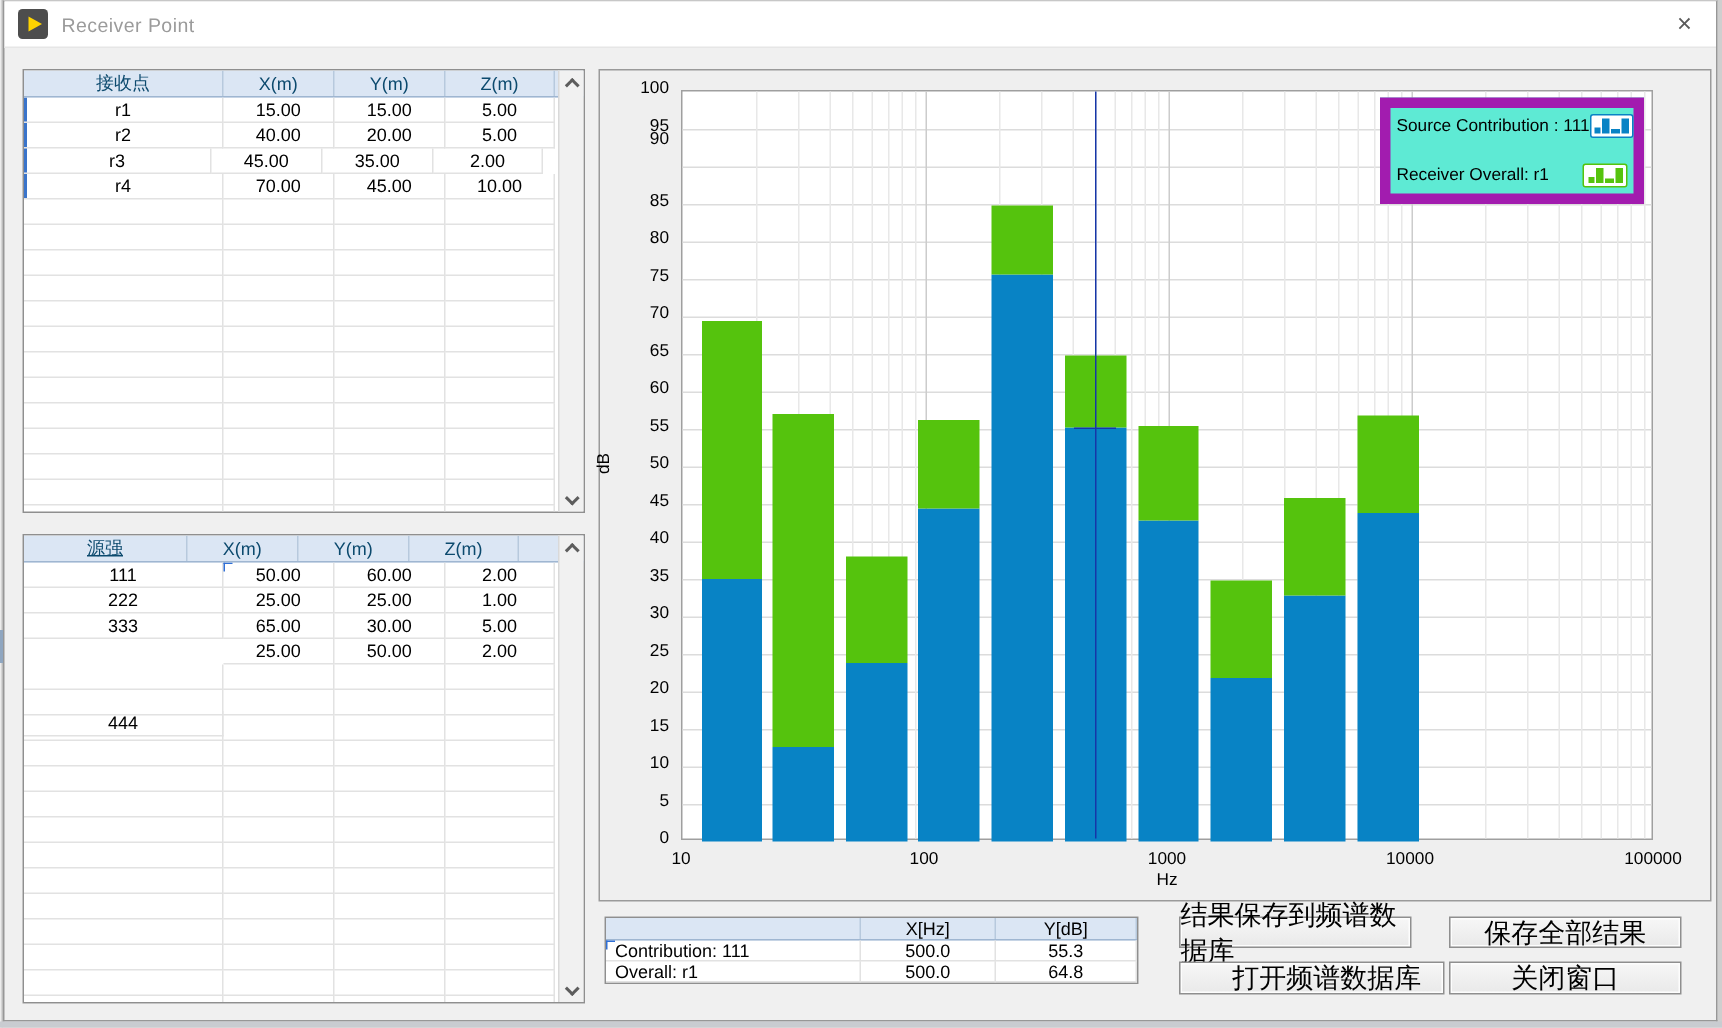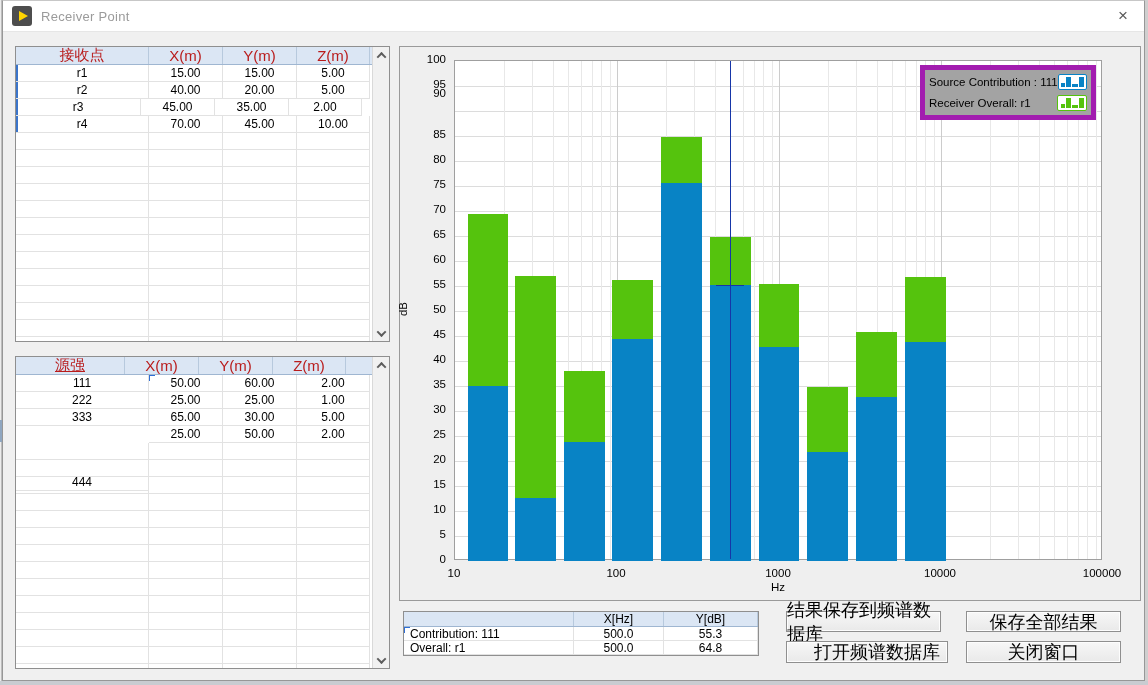--- a/index.html
+++ b/index.html
@@ -19,21 +19,21 @@
   .app-icon .tri { width: 0; height: 0; border-left: 9px solid #ffd400;
                    border-top: 5px solid transparent; border-bottom: 5px solid transparent; margin-left: 2px; }
   .title-text { margin-left: 9px; font-size: 13px; color: #9b9b9b; letter-spacing: .3px; }
   .close-btn { position: absolute; right: 8px; top: 3px; width: 26px; height: 24px;
                display: flex; align-items: center; justify-content: center;
                color: #5a5a5a; font-size: 17px; cursor: default; }
 
   
   .lvtable { position: absolute; background: #ffffff; border: 1px solid #8f8f8f; overflow: hidden; }
   .lv-hdr { display: flex; height: 18px; background: #dbe6f4; border-bottom: 1px solid #9fb6d1; }
-  .lv-hdr .cell { display: flex; align-items: center; justify-content: center; font-size: 15px; color: #b91c1c;
+  .lv-hdr .cell { display: flex; align-items: center; justify-content: center; font-size: 12px; color: #0c4a6e;
                   border-right: 1px solid #b7c9dd; height: 100%; }
   .lv-body { position: absolute; left: 0; top: 18px; bottom: 0; right: 17px; overflow: hidden; }
   .lv-row { display: flex; height: 17px; position: relative; }
   .lv-row .cell { display: flex; align-items: center; justify-content: center; font-size: 12px; color: #000;
                   border-right: 1px solid #e2e2e2; border-bottom: 1px solid #e2e2e2; height: 100%; }
   .lv-row .marker { position: absolute; left: 0; top: 0; width: 2px; height: 16px; background: #3a74ca; }
   .focus-cell::before { content: ""; position: absolute; width: 5px; height: 5px;
                         border-top: 1px solid #2f6fd6; border-left: 1px solid #2f6fd6; margin: 0; left: 0; top: 0; }
   .vscroll { position: absolute; right: 0; top: 0; bottom: 0; width: 17px; background: #f1f1f1;
              border-left: 1px solid #d9d9d9; }
@@ -51,22 +51,22 @@
   .gl { position: absolute; }
   .gl.h { left: 0; width: 100%; height: 1px; }
   .gl.v { top: 0; height: 100%; width: 1px; }
   .bar-seg { position: absolute; }
   .cursor-v { position: absolute; top: 0; width: 1px; height: 100%; }
   .cursor-h { position: absolute; height: 1px; }
   .ytick { position: absolute; width: 46px; text-align: right; font-size: 11.5px; color: #000; }
   .xtick { position: absolute; transform: translateX(-50%); font-size: 11.5px; color: #000; }
   .axis-label-y { position: absolute; font-size: 11.5px; color: #000; transform: rotate(-90deg); }
   .axis-label-x { position: absolute; transform: translateX(-50%); font-size: 11.5px; color: #000; }
-  .legend { position: absolute; top: 4px; right: 5px; width: 176px; background: #a3a3a3;
-            border: 5px solid #a21caf; padding: 3px 4px; display: flex; flex-direction: column; gap: 3px; }
+  .legend { position: absolute; top: 4px; right: 5px; width: 176px; background: #5eead4;
+            border: 7px solid #a21caf; padding: 3px 4px; display: flex; flex-direction: column; gap: 15px; }
   .legend-row { display: flex; align-items: center; justify-content: space-between; height: 18px; }
   .legend-label { font-size: 11.5px; color: #000; white-space: nowrap; }
   .legend-glyph { width: 30px; height: 16px; border: 1px solid #c9c9c9; border-radius: 2px; background: #fff;
                   display: flex; align-items: flex-end; justify-content: center; gap: 1px; padding: 2px 2px; }
   .legend-glyph i { display: block; }
 
   
   .readout { position: absolute; left: 400px; top: 610px; width: 356px; height: 45px;
              background: #fff; border: 1px solid #8f8f8f; overflow: hidden; }
   .ro-hdr { display: flex; height: 15px; background: #dbe6f4; border-bottom: 1px solid #9fb6d1; }
@@ -495,21 +495,21 @@
         </div>
         <div class="ro-row">
           <div class="cell c0" style="width: 170px;">Overall: r1</div>
           <div class="cell cn" style="width: 90px;">500.0</div>
           <div class="cell cn" style="width: 94px;">64.8</div>
         </div>
       </div>
 
     <div class="dlg-btn" style="left:783px; top:610px; width:155px; height:21px;">结果保存到频谱数据库</div>
     <div class="dlg-btn" style="left:963px; top:610px; width:155px; height:21px;">保存全部结果</div>
-    <div class="dlg-btn" style="left:783px; top:640px; width:162px; height:22px;padding-left:20px;">打开频谱数据库</div>
+    <div class="dlg-btn" style="left:783px; top:640px; width:177px; height:22px;padding-left:20px;">打开频谱数据库</div>
     <div class="dlg-btn" style="left:963px; top:640px; width:155px; height:22px;">关闭窗口</div>
   </div>
 
   <div class="edge-left">
       <div class="notch"></div>
     </div>
   <div class="edge-bottom"></div>
 </div>
 
 </body></html>

